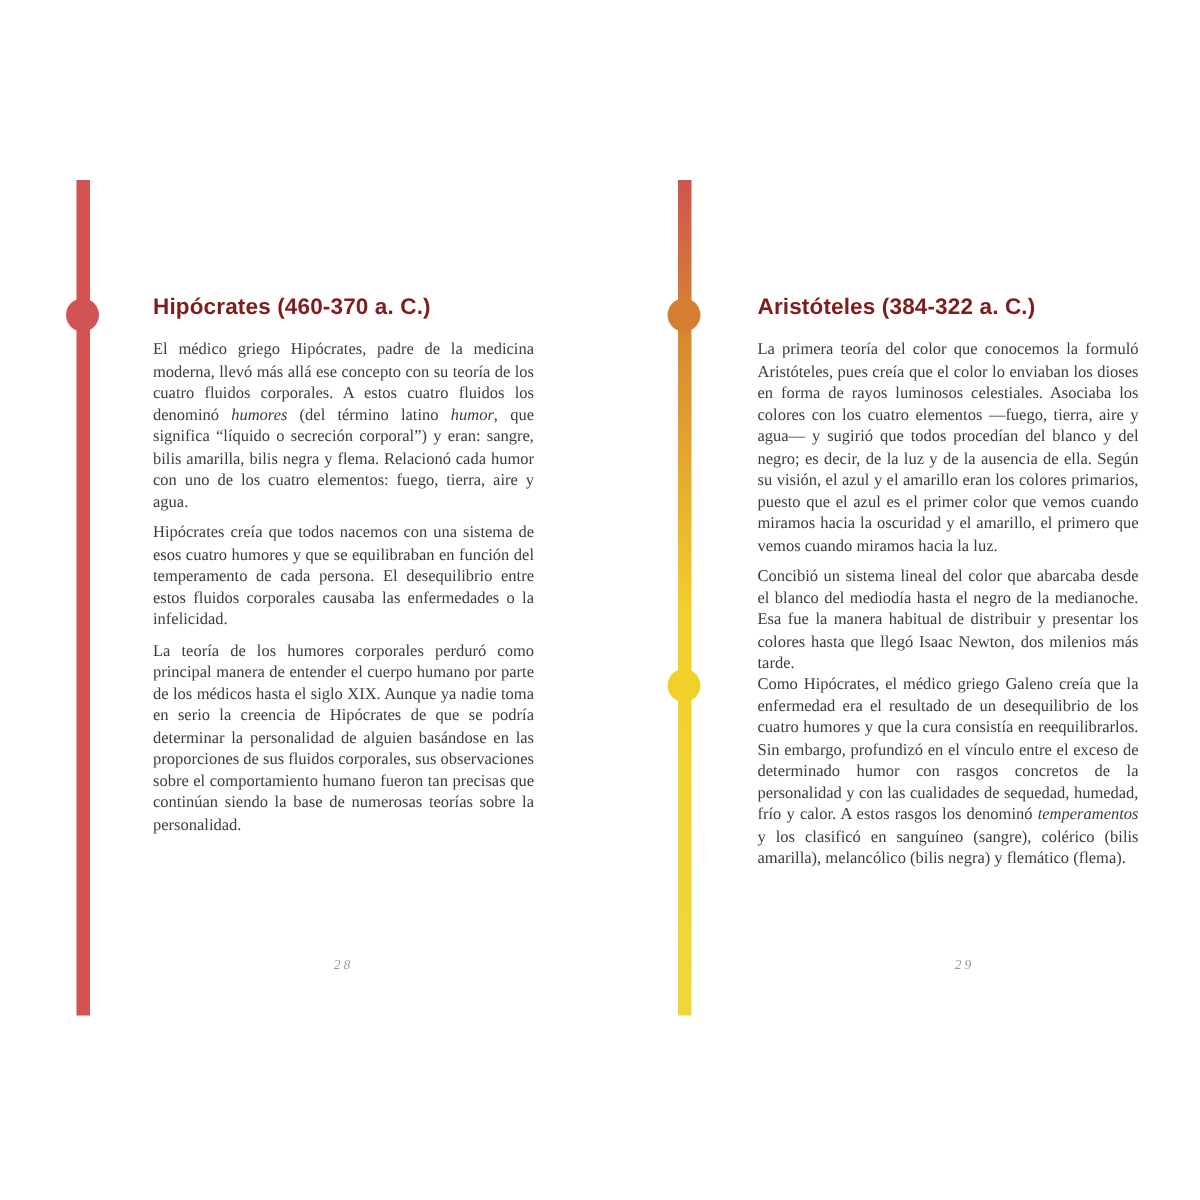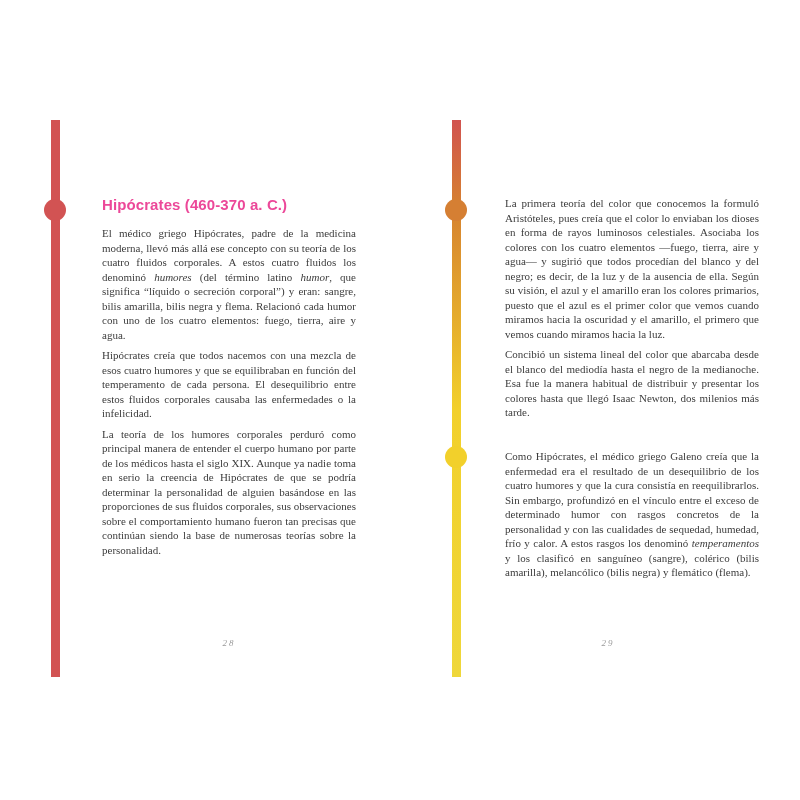--- a/index.html
+++ b/index.html
@@ -36,63 +36,64 @@
     line-height: 14.5px;
     text-align: justify;
   }
   .col-hipocrates  { left: 102px; top: 196px; }
   .col-aristoteles { left: 505px; top: 196px; }
   .col-galeno      { left: 505px; top: 449px; }
   .section-title {
     font-family: "Liberation Sans", sans-serif;
     font-size: 15px;
     font-weight: bold;
-    color: #ec4899;
+    color: #7f1d1d;
     margin: 0 0 12px 0;
     text-align: left;
     line-height: 18px;
     letter-spacing: 0.1px;
   }
   .para { margin: 0 0 6px 0; }
   .para:last-child { margin-bottom: 0; }
   .para i { font-style: italic; }
   .page-number {
     position: absolute;
     top: 638px;
     width: 60px;
     text-align: center;
     font-family: "Liberation Serif", serif;
     font-size: 9px;
     letter-spacing: 2px;
     color: #9a9a9a;
     font-style: italic;
   }
   .page-number.left  { left: 199px; }
-  .page-number.right { left: 578px; }
+  .page-number.right { left: 613px; }
 </style>
 </head>
 <body>
 
 <div class="canvas">
 
   <div class="timeline-line left" style="background: rgb(210, 83, 83);"></div>
   <div class="timeline-dot dot-hipocrates" style="background: rgb(210, 83, 83);"></div>
 
   <div class="timeline-line right" style="background: linear-gradient(rgb(209, 83, 80) 0%, rgb(214, 130, 47) 16%, rgb(242, 208, 43) 52%, rgb(239, 215, 58) 100%);"></div>
   <div class="timeline-dot dot-aristoteles" style="background: rgb(213, 127, 51);"></div>
   <div class="timeline-dot dot-galeno" style="background: rgb(242, 208, 43);"></div>
 
   <section class="col col-hipocrates">
     <h2 class="section-title">Hipócrates (460-370 a. C.)</h2>
     <p class="para">El médico griego Hipócrates, padre de la medicina moderna, llevó más allá ese concepto con su teoría de los cuatro fluidos corporales. A estos cuatro fluidos los denominó <i>humores</i> (del término latino <i>humor</i>, que significa “líquido o secreción corporal”) y eran: sangre, bilis amarilla, bilis negra y flema. Relacionó cada humor con uno de los cuatro elementos: fuego, tierra, aire y agua.</p>
-    <p class="para">Hipócrates creía que todos nacemos con una mezcla de esos cuatro humores y que se equilibraban en función del temperamento de cada persona. El desequilibrio entre estos fluidos corporales causaba las enfermedades o la infelicidad.</p>
+    <p class="para">Hipócrates creía que todos nacemos con una sistema de esos cuatro humores y que se equilibraban en función del temperamento de cada persona. El desequilibrio entre estos fluidos corporales causaba las enfermedades o la infelicidad.</p>
     <p class="para">La teoría de los humores corporales perduró como principal manera de entender el cuerpo humano por parte de los médicos hasta el siglo XIX. Aunque ya nadie toma en serio la creencia de Hipócrates de que se podría determinar la personalidad de alguien basándose en las proporciones de sus fluidos corporales, sus observaciones sobre el comportamiento humano fueron tan precisas que continúan siendo la base de numerosas teorías sobre la personalidad.</p>
   </section>
 
   <section class="col col-aristoteles">
+    <h2 class="section-title">Aristóteles (384-322 a. C.)</h2>
     <p class="para">La primera teoría del color que conocemos la formuló Aristóteles, pues creía que el color lo enviaban los dioses en forma de rayos luminosos celestiales. Asociaba los colores con los cuatro elementos —fuego, tierra, aire y agua— y sugirió que todos procedían del blanco y del negro; es decir, de la luz y de la ausencia de ella. Según su visión, el azul y el amarillo eran los colores primarios, puesto que el azul es el primer color que vemos cuando miramos hacia la oscuridad y el amarillo, el primero que vemos cuando miramos hacia la luz.</p>
     <p class="para">Concibió un sistema lineal del color que abarcaba desde el blanco del mediodía hasta el negro de la medianoche. Esa fue la manera habitual de distribuir y presentar los colores hasta que llegó Isaac Newton, dos milenios más tarde.</p>
   </section>
 
   <section class="col col-galeno">
     <p class="para">Como Hipócrates, el médico griego Galeno creía que la enfermedad era el resultado de un desequilibrio de los cuatro humores y que la cura consistía en reequilibrarlos. Sin embargo, profundizó en el vínculo entre el exceso de determinado humor con rasgos concretos de la personalidad y con las cualidades de sequedad, humedad, frío y calor. A estos rasgos los denominó <i>temperamentos</i> y los clasificó en sanguíneo (sangre), colérico (bilis amarilla), melancólico (bilis negra) y flemático (flema).</p>
   </section>
 
   <div class="page-number left">28</div>
   <div class="page-number right">29</div>

